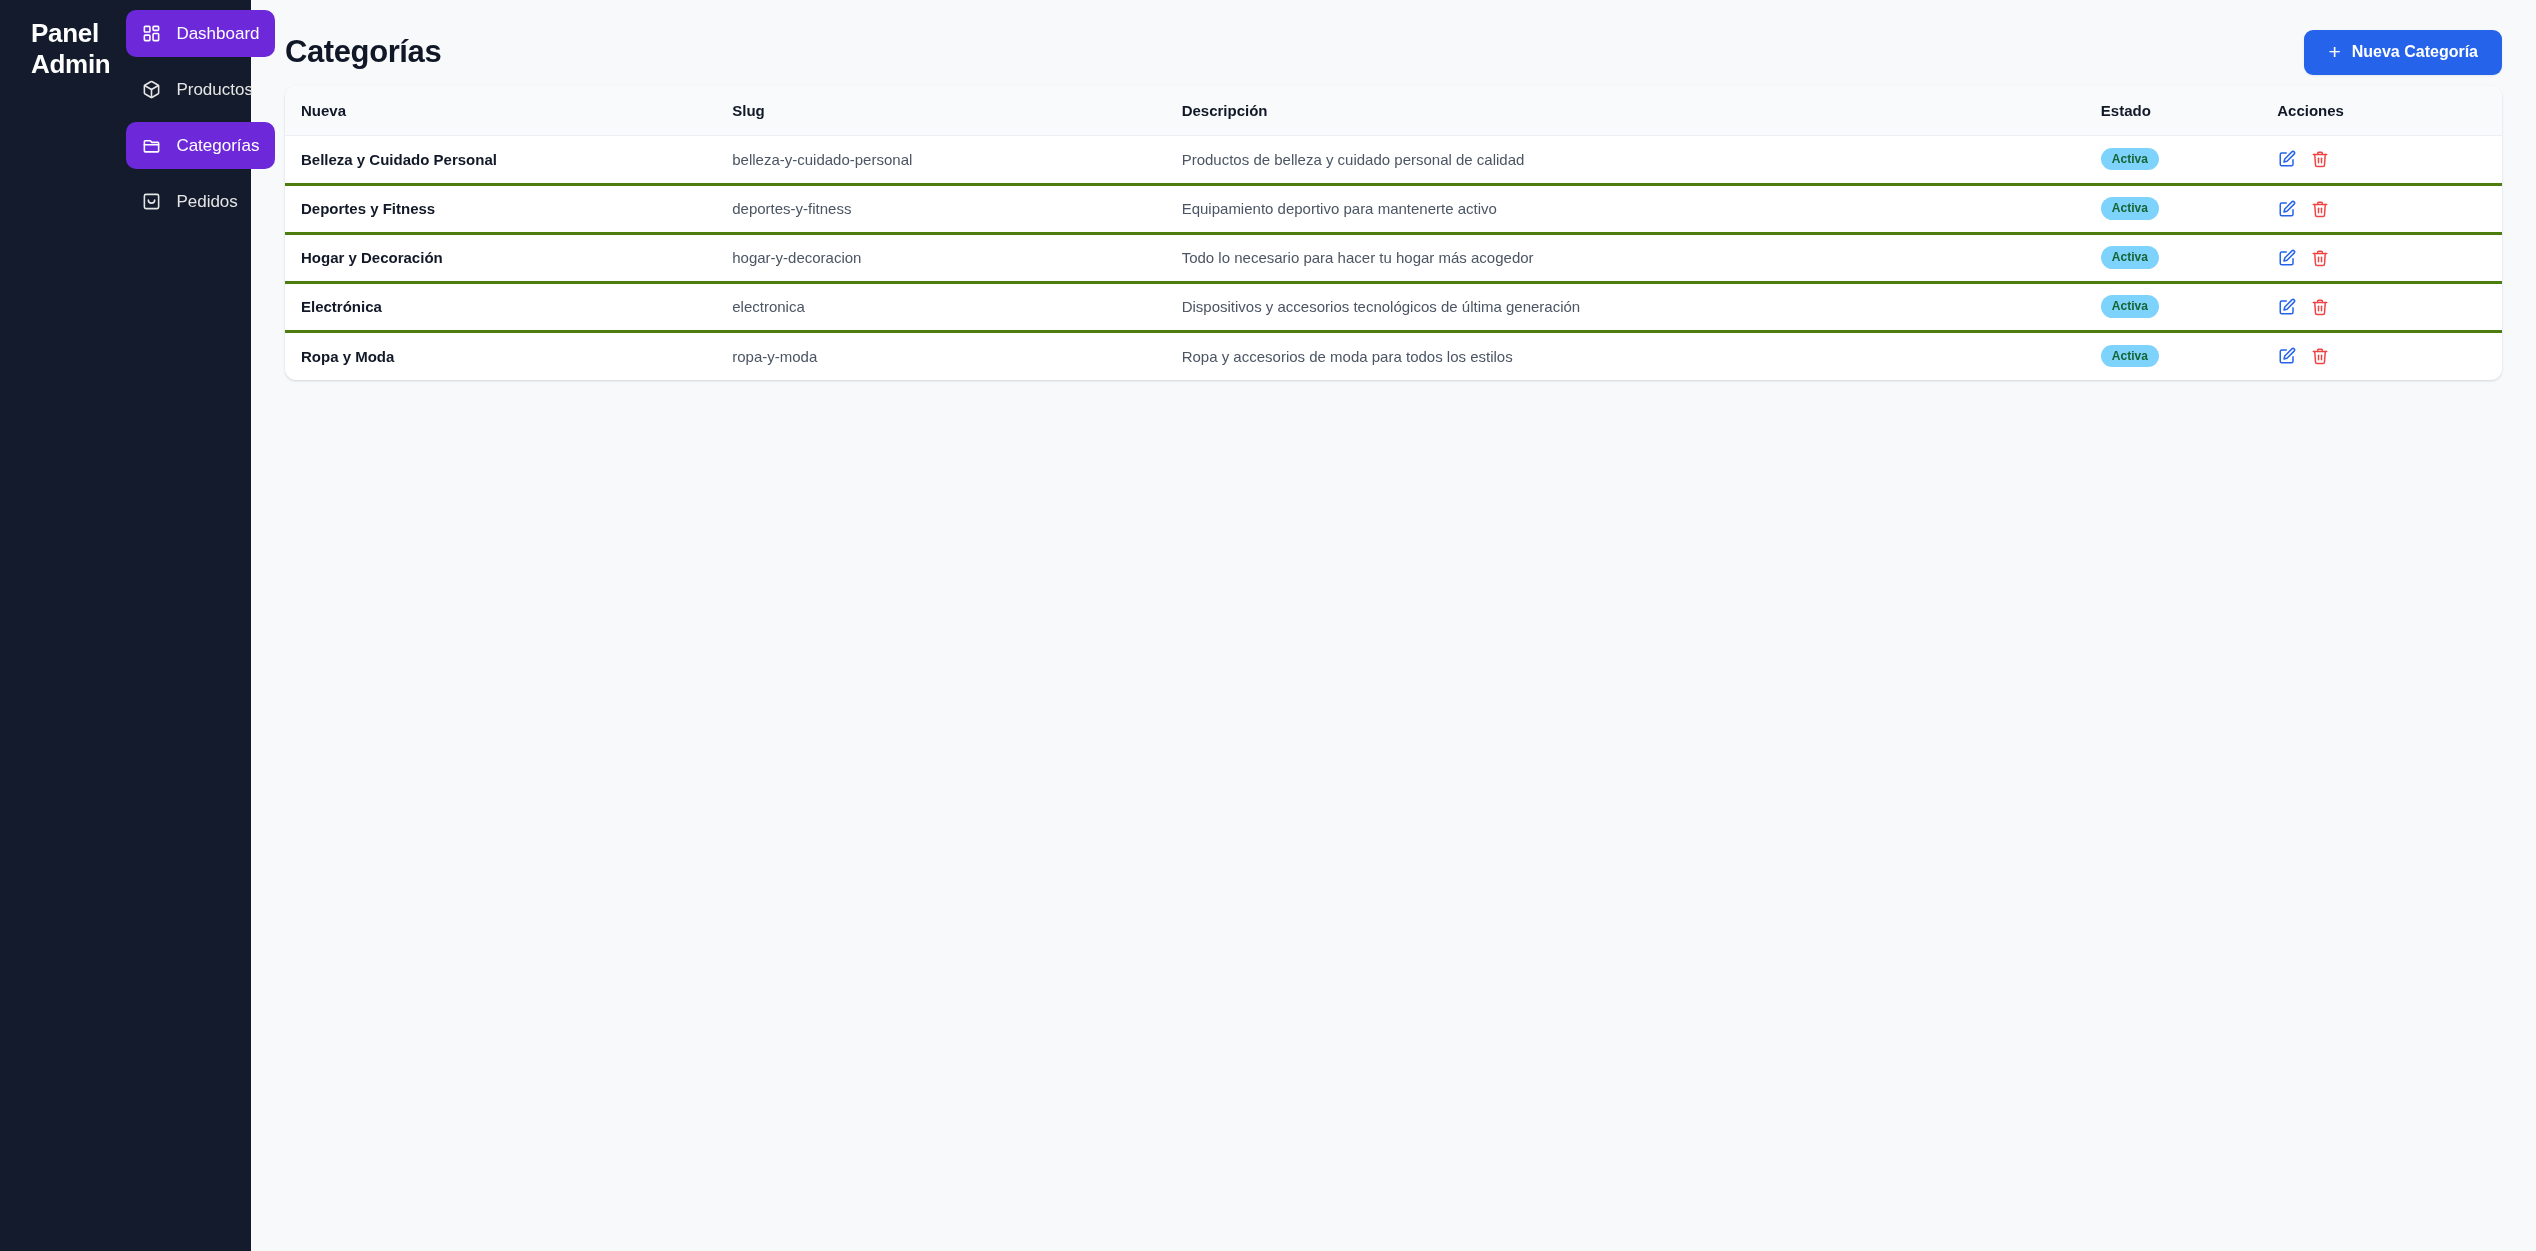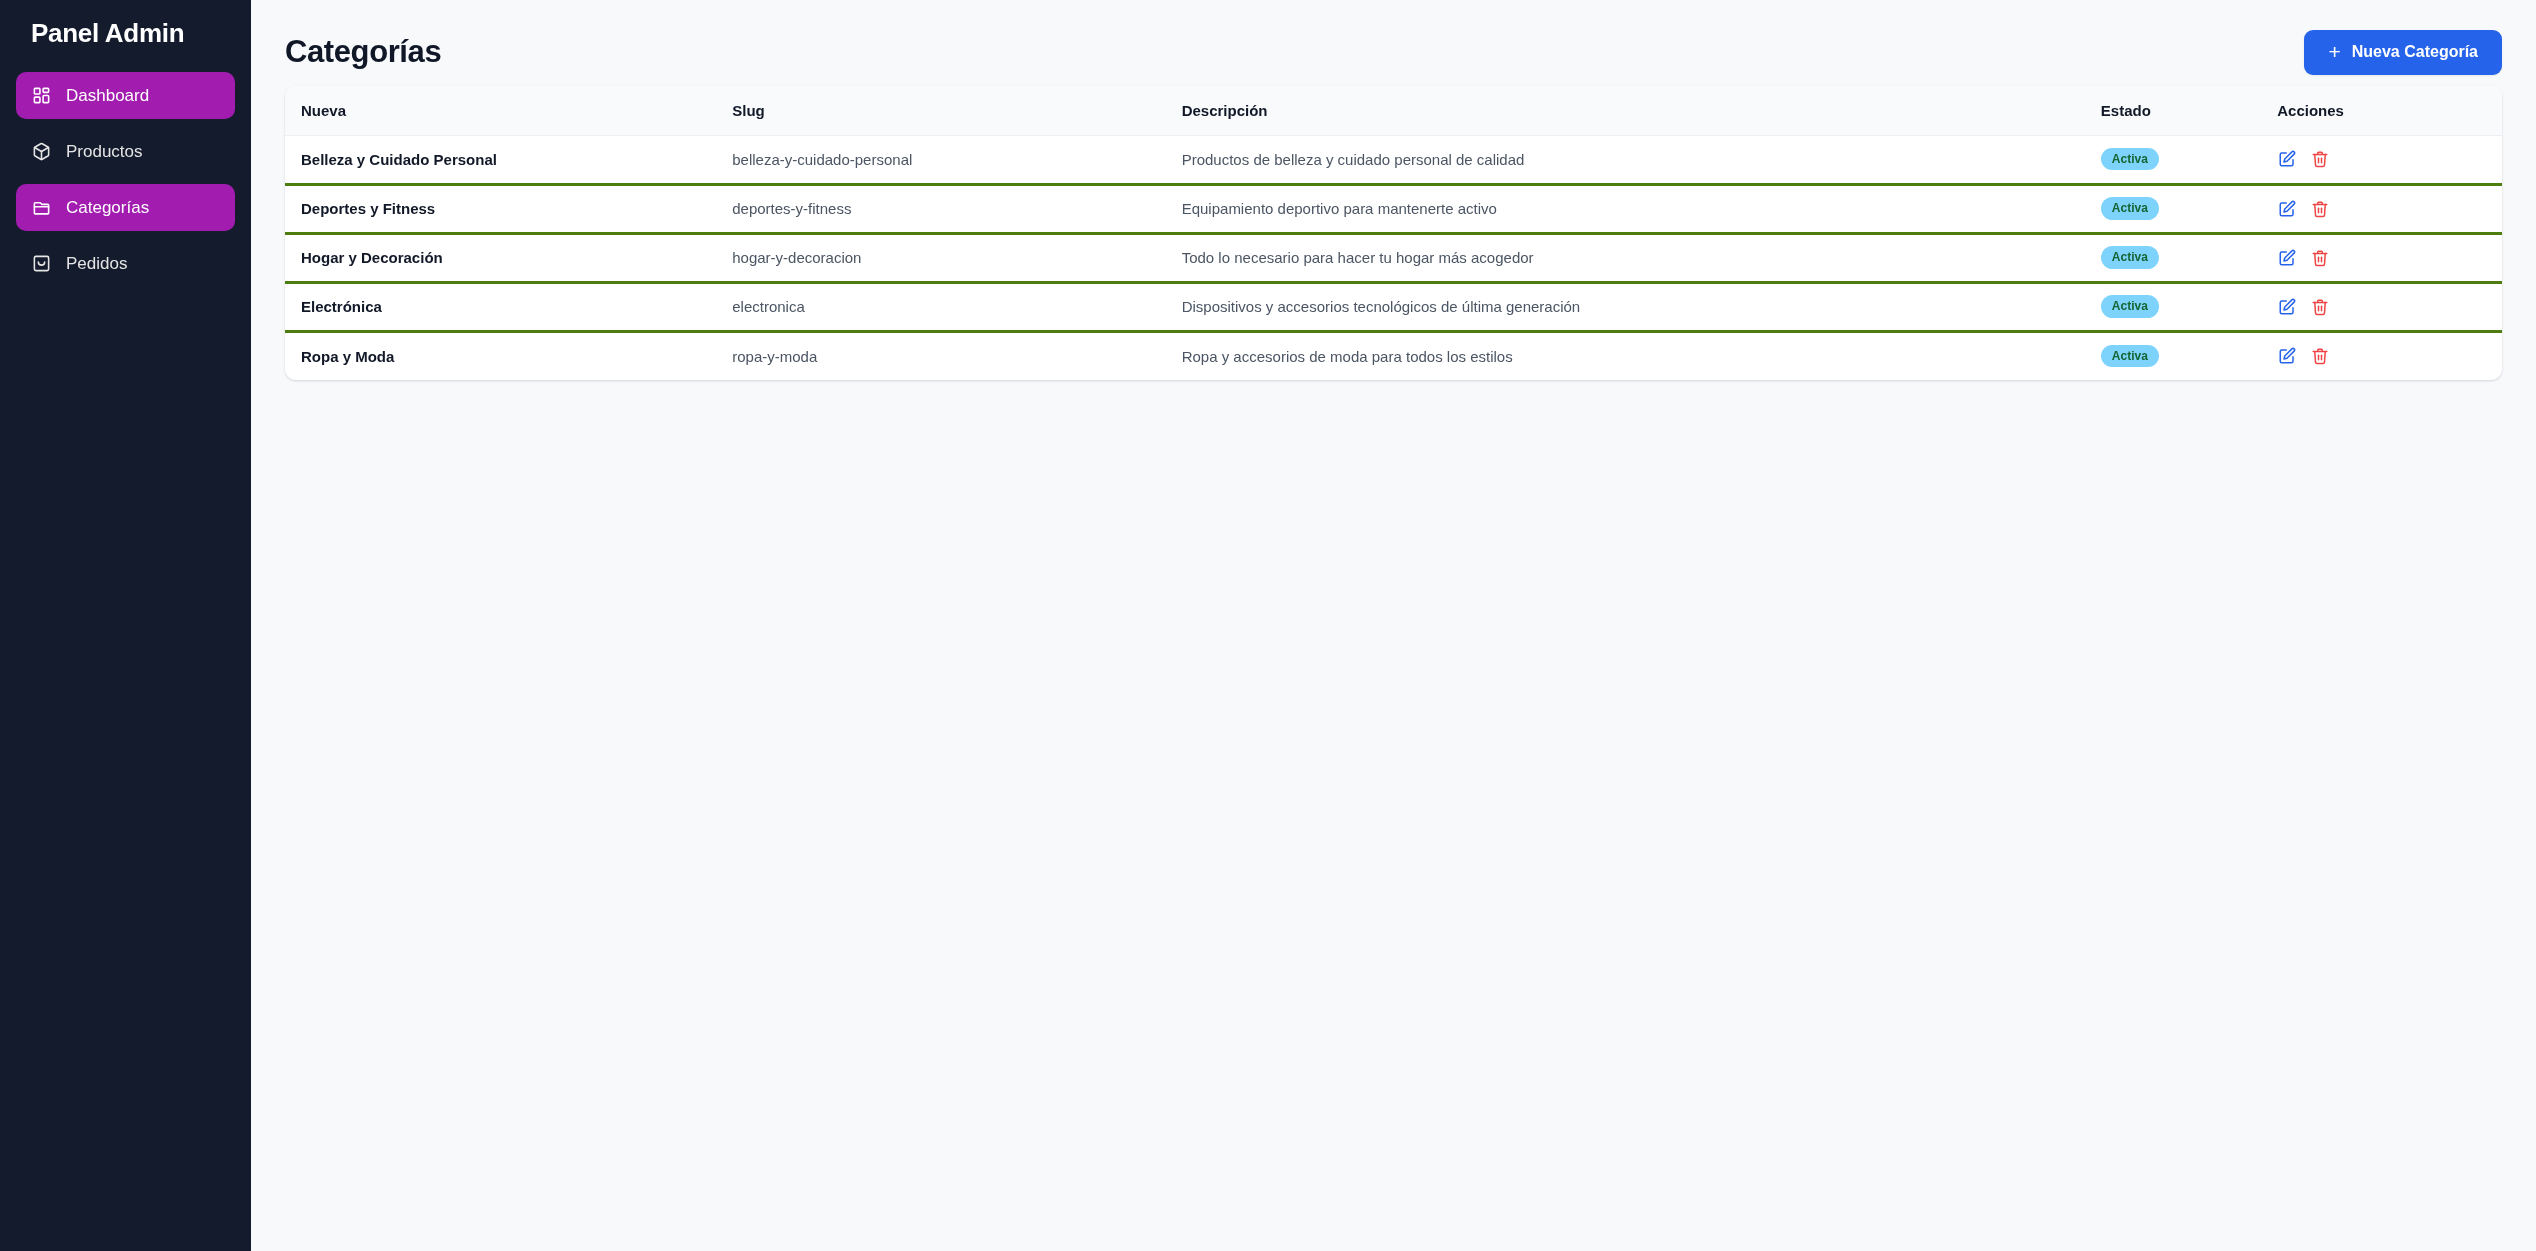--- a/index.html
+++ b/index.html
@@ -24,21 +24,21 @@
     height: 1251px;
   }
 
   
   .sidebar {
     width: 251px;
     min-width: 251px;
     height: 1251px;
     background: #131b2c;
     display: flex;
-    flex-direction: column;
+    flex-direction: row;
     padding: 0;
     position: relative;
   }
 
   .brand {
     color: #ffffff;
     font-size: 26px;
     font-weight: 700;
     letter-spacing: -0.3px;
     padding: 18px 0 0 31px;
@@ -74,21 +74,21 @@
     height: 21px;
     display: flex;
     align-items: center;
     justify-content: center;
     flex: 0 0 21px;
   }
 
   .nav-item .nav-ico svg { display: block; }
 
   .nav-item.active {
-    background: #a21caf;
+    background: #6d28d9;
     color: #ffffff;
   }
 
   .sidebar-footer {
     margin-top: auto;
     padding: 0 16px 18px 16px;
   }
 
   .logout {
     display: flex;

